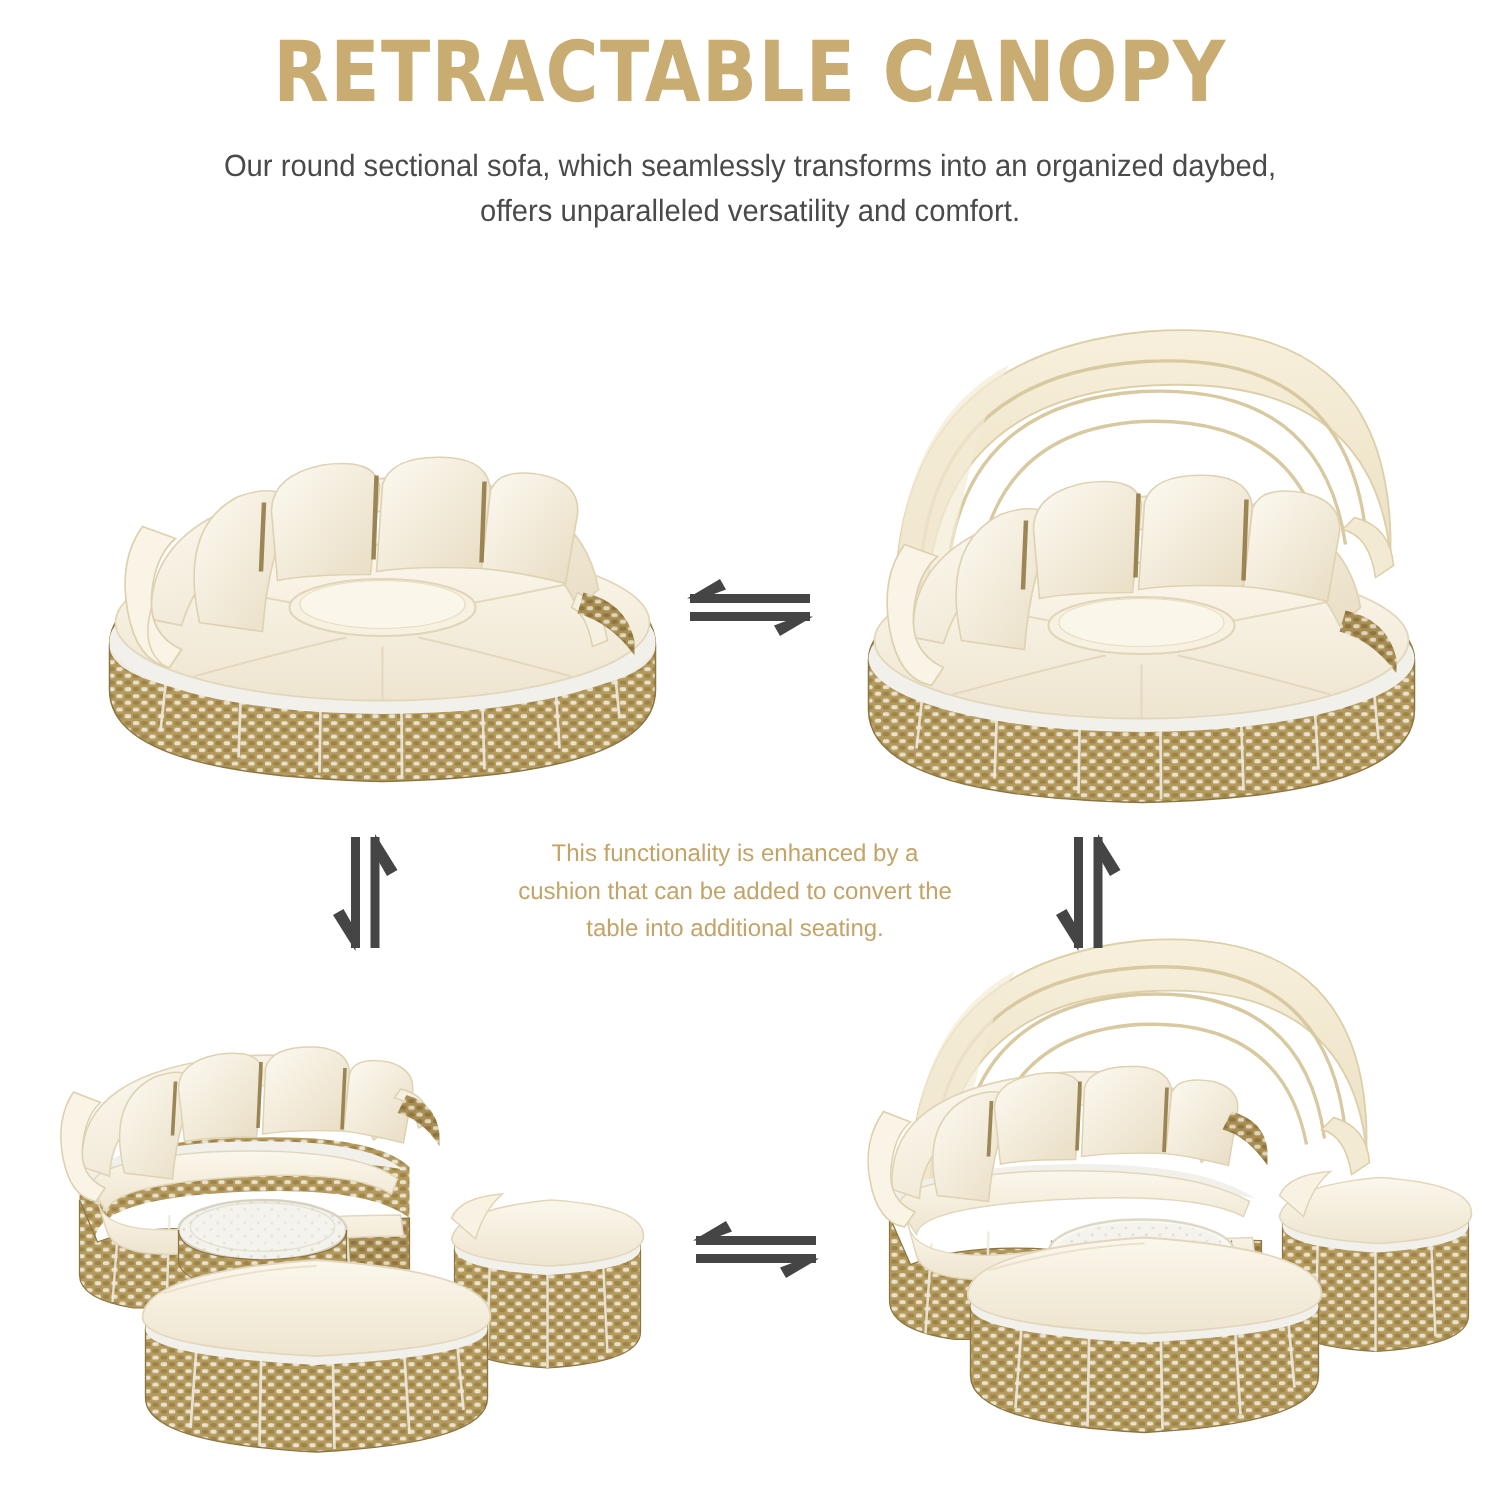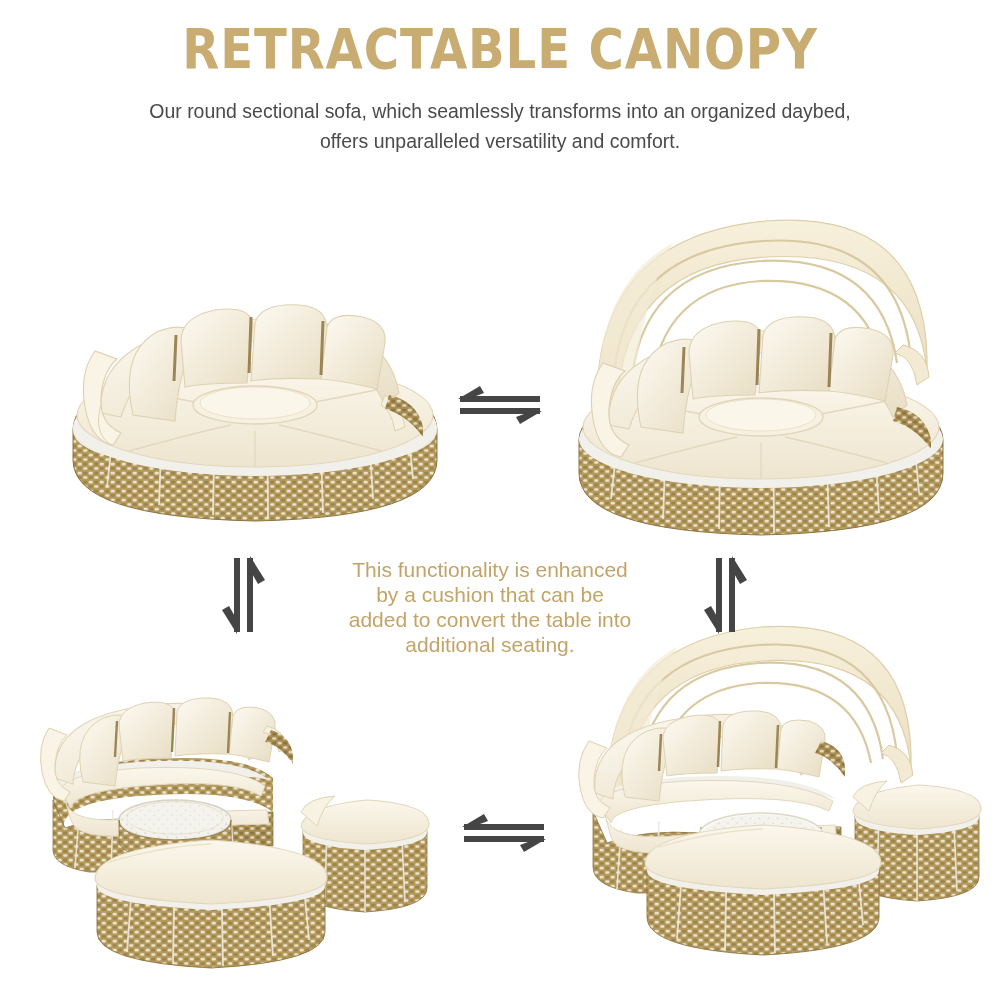--- a/index.html
+++ b/index.html
@@ -48,21 +48,21 @@
     color: #4a4a4a;
     transform: scaleX(0.95);
     transform-origin: center top;
   }
   .center-caption {
     position: absolute;
     top: 557px;
     left: 345px;
     width: 290px;
     text-align: center;
-    font-size: 21px;
+    font-size: 16px;
     line-height: 25px;
     color: #c3a468;
   }
 
   
   .arrow {
     position: absolute;
   }
   .arrow svg { display: block; }
 

